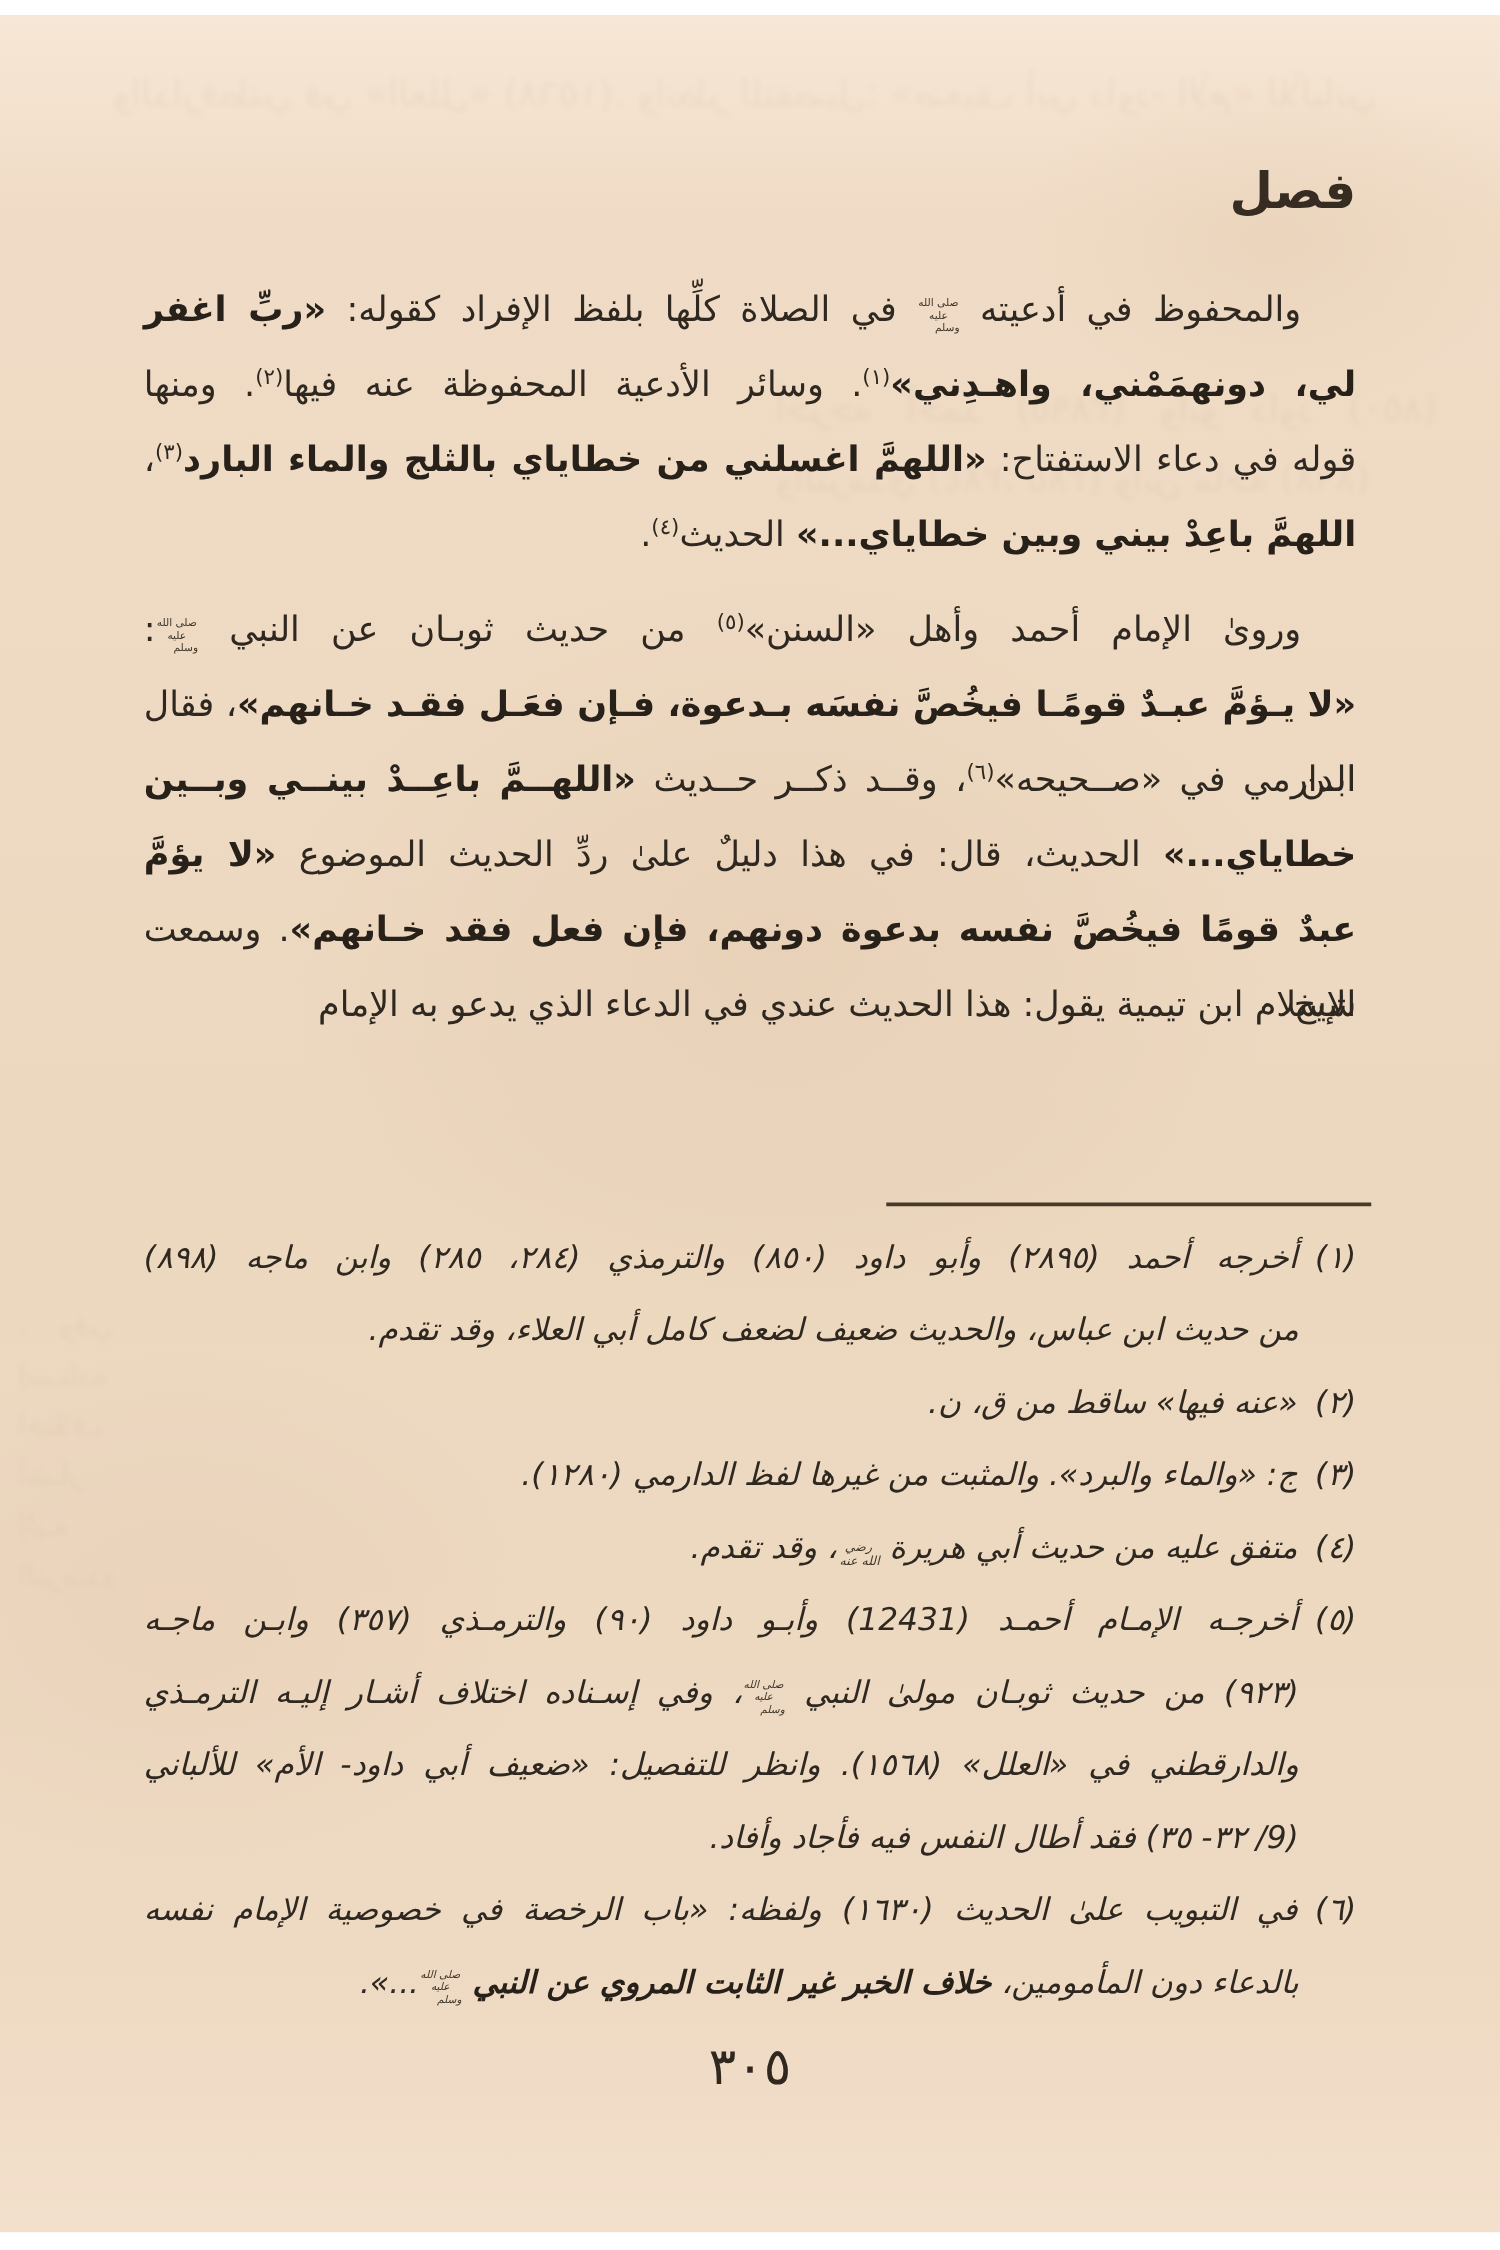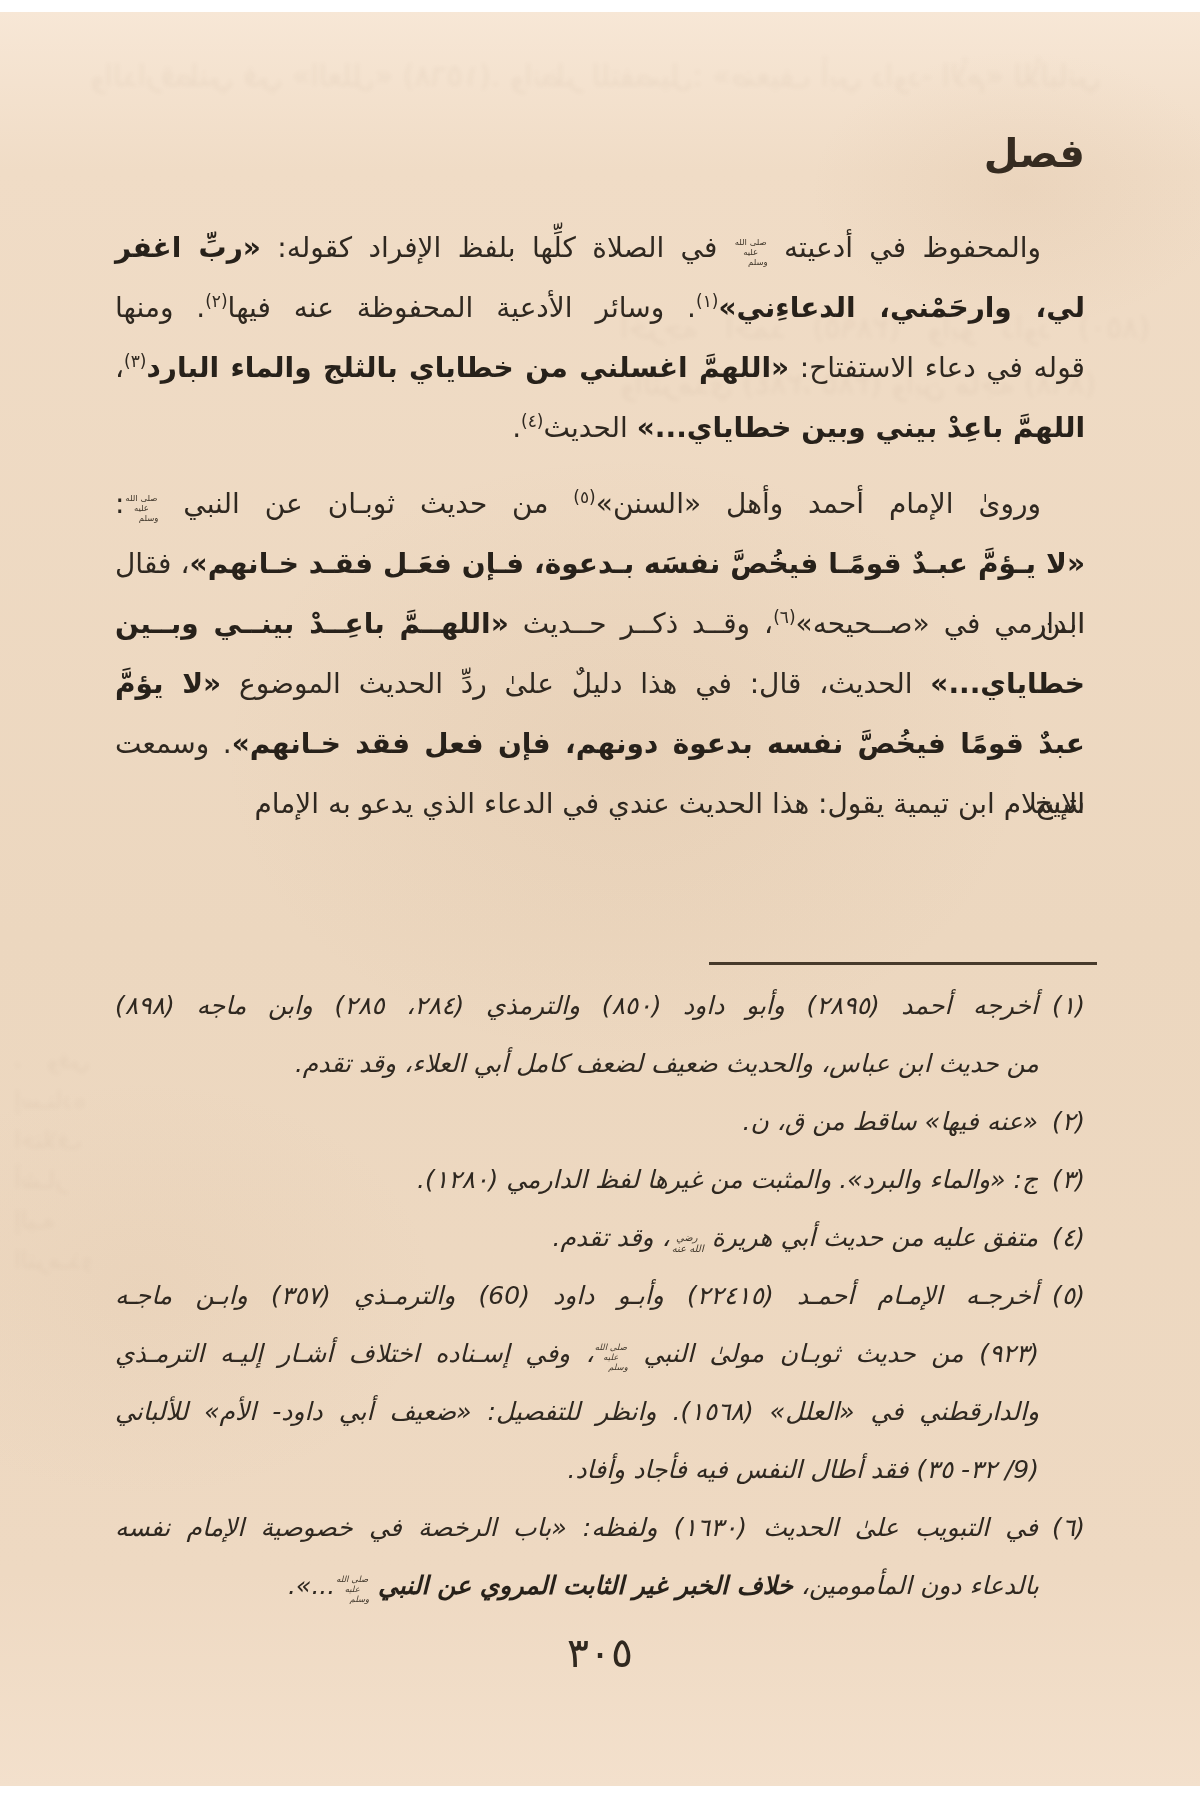--- a/index.html
+++ b/index.html
@@ -68,21 +68,21 @@
   <div class="bleed b2">أخرجه أحمد (٢٨٩٥) وأبو داود (٨٥٠) والترمذي (٢٨٤، ٢٨٥) وابن ماجه (٨٩٨)</div>
   <div class="bleed b3">، وفي إسـناده اختلاف أشـار إليـه الترمـذي</div>
 
   <div class="content">
 
     <h1 class="title">فصل</h1>
 
     <div class="body">
       <div class="line jl ind"><span>والمحفوظ في أدعيته </span><span class="saw">صلى الله عليه وسلم</span><span> في الصلاة كلِّها بلفظ الإفراد كقوله: </span><span class="b">«ربِّ اغفر</span></div>
 
-      <div class="line jl"><span class="b">لي، وارحَمْني، الدعاءِني»</span><span class="sup">(١)</span><span>. وسائر الأدعية المحفوظة عنه فيها</span><span class="sup">(٢)</span><span>. ومنها</span></div>
+      <div class="line jl"><span class="b">لي، دونهمَمْني، واهـدِني»</span><span class="sup">(١)</span><span>. وسائر الأدعية المحفوظة عنه فيها</span><span class="sup">(٢)</span><span>. ومنها</span></div>
 
       <div class="line jl"><span>قوله في دعاء الاستفتاح: </span><span class="b">«اللهمَّ اغسلني من خطاياي بالثلج والماء البارد</span><span class="sup">(٣)</span><span>،</span></div>
 
       <div class="line end"><span class="b">اللهمَّ باعِدْ بيني وبين خطاياي...»</span><span> الحديث</span><span class="sup">(٤)</span><span>.</span></div>
 
       <div class="line jl ind p2"><span>وروىٰ الإمام أحمد وأهل «السنن»</span><span class="sup">(٥)</span><span> من حديث ثوبـان عن النبي </span><span class="saw">صلى الله عليه وسلم</span><span>:</span></div>
 
       <div class="line jl"><span class="b">«لا يـؤمَّ عبـدٌ قومًـا فيخُصَّ نفسَه بـدعوة، فـإن فعَـل فقـد خـانهم»</span><span>، فقال ابـن</span></div>
 
       <div class="line jl"><span>الدارمي في «صــحيحه»</span><span class="sup">(٦)</span><span>، وقــد ذكــر حــديث </span><span class="b">«اللهــمَّ باعِــدْ بينــي وبــين</span></div>
@@ -109,21 +109,21 @@
 
       <div class="fn">
         <div class="fl fe"><span class="fnum">(٣)</span><span>ج: «والماء والبرد». والمثبت من غيرها لفظ الدارمي (١٢٨٠).</span></div>
       </div>
 
       <div class="fn">
         <div class="fl fe"><span class="fnum">(٤)</span><span>متفق عليه من حديث أبي هريرة </span><span class="rda">رضي الله عنه</span><span>، وقد تقدم.</span></div>
       </div>
 
       <div class="fn">
-        <div class="fl"><span class="fnum">(٥)</span><span>أخرجـه الإمـام أحمـد (٢٢٤١٥) وأبـو داود (60) والترمـذي (٣٥٧) وابـن ماجـه</span></div>
+        <div class="fl"><span class="fnum">(٥)</span><span>أخرجـه الإمـام أحمـد (12431) وأبـو داود (٩٠) والترمـذي (٣٥٧) وابـن ماجـه</span></div>
         <div class="fl fcont"><span>(٩٢٣) من حديث ثوبـان مولىٰ النبي </span><span class="saw">صلى الله عليه وسلم</span><span>، وفي إسـناده اختلاف أشـار إليـه الترمـذي</span></div>
         <div class="fl fcont"><span>والدارقطني في «العلل» (١٥٦٨). وانظر للتفصيل: «ضعيف أبي داود- الأم» للألباني</span></div>
         <div class="fl fe fcont"><span>(9/ ٣٢- ٣٥) فقد أطال النفس فيه فأجاد وأفاد.</span></div>
       </div>
 
       <div class="fn">
         <div class="fl"><span class="fnum">(٦)</span><span>في التبويب علىٰ الحديث (١٦٣٠) ولفظه: «باب الرخصة في خصوصية الإمام نفسه</span></div>
         <div class="fl fe fcont"><span>بالدعاء دون المأمومين، </span><span class="b">خلاف الخبر غير الثابت المروي عن النبي </span><span class="saw">صلى الله عليه وسلم</span><span>...».</span></div>
       </div>
 

